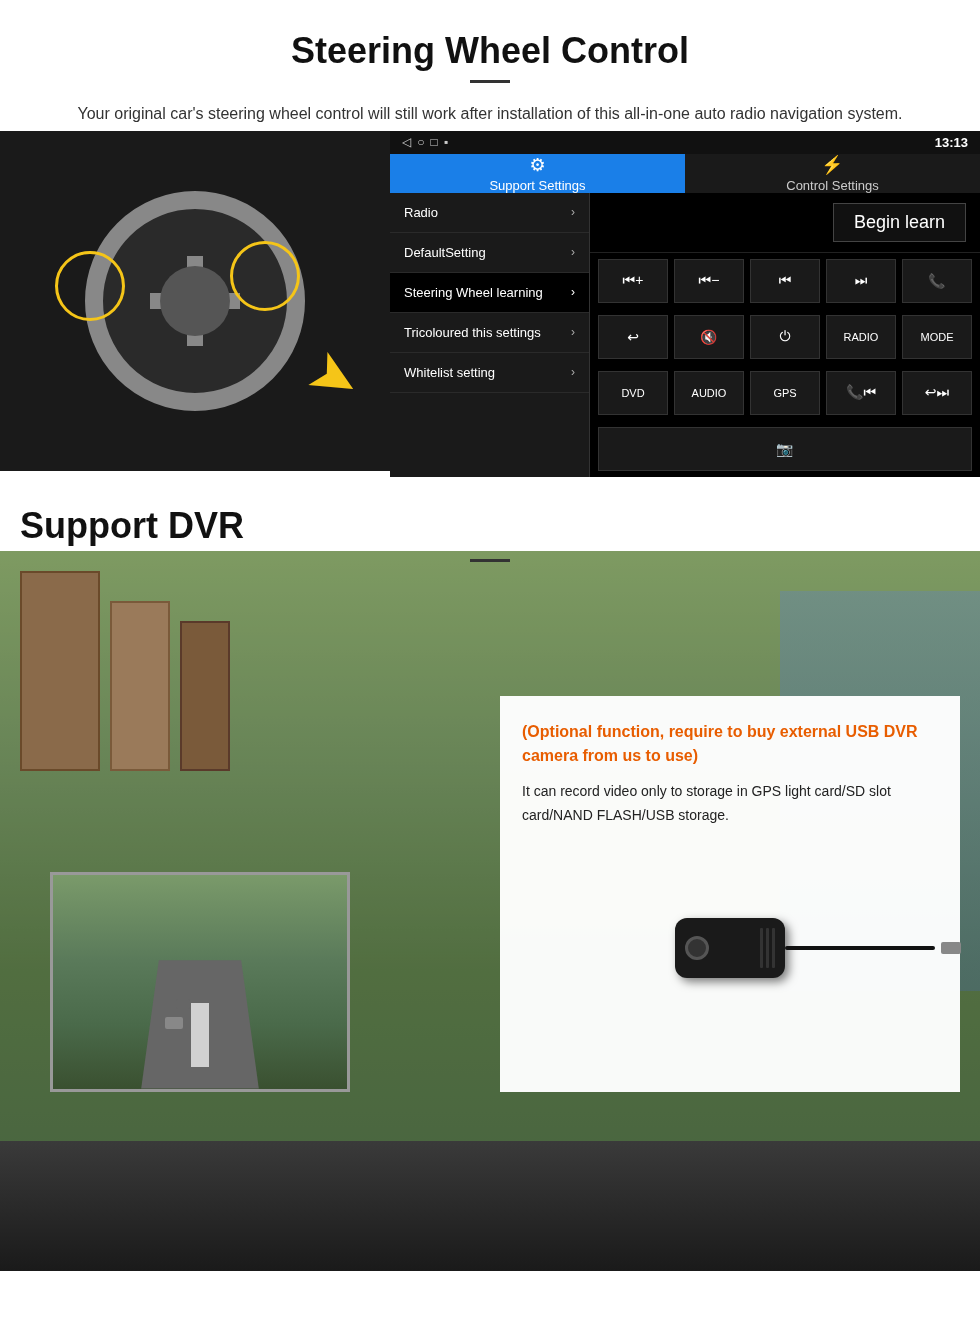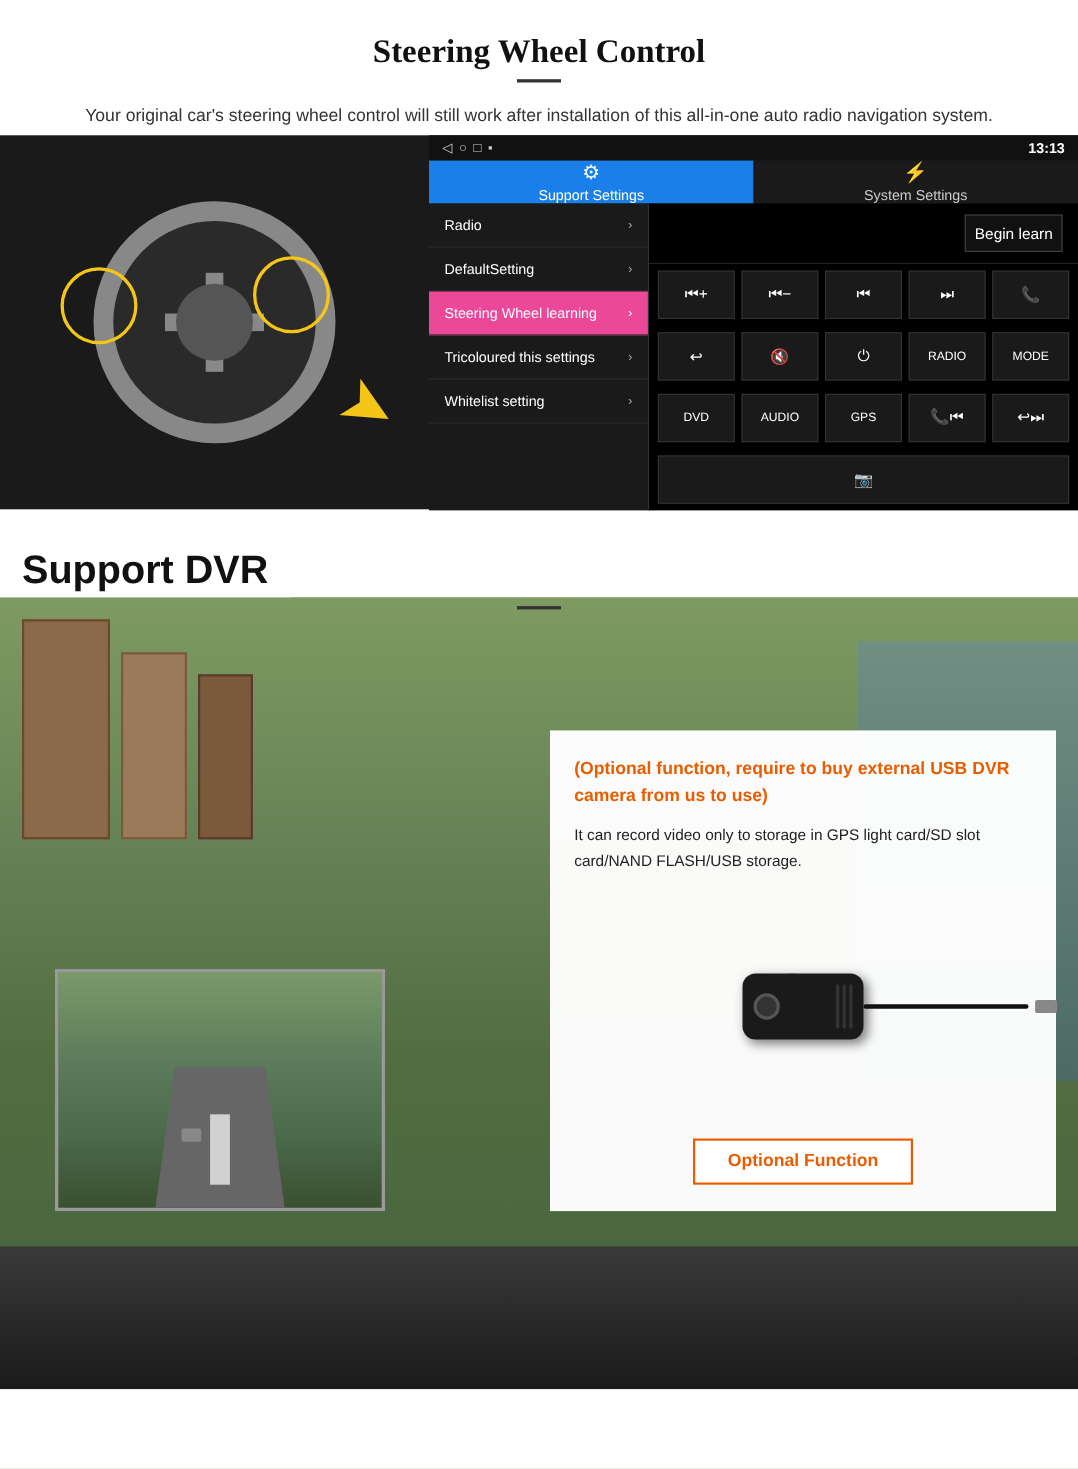--- a/index.html
+++ b/index.html
@@ -10,25 +10,24 @@
       background: #fff;
       overflow-x: hidden;
     }
 
     
     .section-1 {
       padding: 30px 40px 0 40px;
       text-align: center;
     }
     .main-title {
-      font-size: 30px;
+      font-size: 36px;
       font-weight: 900;
       color: #111;
       margin-bottom: 8px;
-      font-family: Liberation Serif, serif;
     }
     .title-divider {
       width: 40px;
       height: 3px;
       background: #333;
       margin: 0 auto 18px auto;
     }
     .section-subtitle {
       font-size: 16px;
       color: #333;
@@ -158,21 +157,21 @@
     .menu-item {
       display: flex;
       align-items: center;
       justify-content: space-between;
       padding: 12px 14px;
       color: #fff;
       font-size: 13px;
       border-bottom: 1px solid #2a2a2a;
     }
     .menu-item.active {
-      background: #ec4899;
+      background: #000000;
     }
     .menu-arrow { color: #aaa; font-size: 12px; }
     .menu-item.active .menu-arrow { color: #fff; }
 
     .control-panel {
       flex: 1;
       background: #000;
       display: flex;
       flex-direction: column;
     }
@@ -180,22 +179,22 @@
       display: flex;
       align-items: center;
       justify-content: flex-end;
       padding: 10px 14px;
       border-bottom: 1px solid #222;
     }
     .begin-learn-btn {
       background: #111;
       border: 1px solid #444;
       color: #fff;
-      padding: 8px 8px;
-      font-size: 14px;
+      padding: 8px 20px;
+      font-size: 18px;
       cursor: pointer;
     }
     .ctrl-row {
       display: flex;
       padding: 6px 8px;
       gap: 6px;
     }
     .ctrl-btn {
       flex: 1;
       background: #1a1a1a;
@@ -426,21 +425,21 @@
       <div class="status-time">13:13</div>
     </div>
 
     <div class="android-tabs">
       <div class="tab-general">
         <span class="tab-icon">⚙</span>
         <span>Support Settings</span>
       </div>
       <div class="tab-system">
         <span class="tab-icon">⚡</span>
-        <span>System Settings</span>
+        <span>Control Settings</span>
       </div>
     </div>
 
     <div class="android-menu">
       <div class="menu-list">
         <div class="menu-item">
           <span>Radio</span>
           <span class="menu-arrow">›</span>
         </div>
         <div class="menu-item">
@@ -542,17 +541,16 @@
               <div style="position:absolute;right:16px;top:10px;width:3px;height:40px;background:#333;border-radius:1px;"></div>
               <div style="position:absolute;right:22px;top:10px;width:3px;height:40px;background:#333;border-radius:1px;"></div>
             </div>
             <div style="display:flex;align-items:center;">
               <div class="dvr-device-cable"></div>
               <div class="dvr-device-usb"></div>
             </div>
           </div>
         </div>
 
-        <button class="optional-function-btn">Optional Function</button>
       </div>
     </div>
   </div>
 </div>
 
 </body></html>

